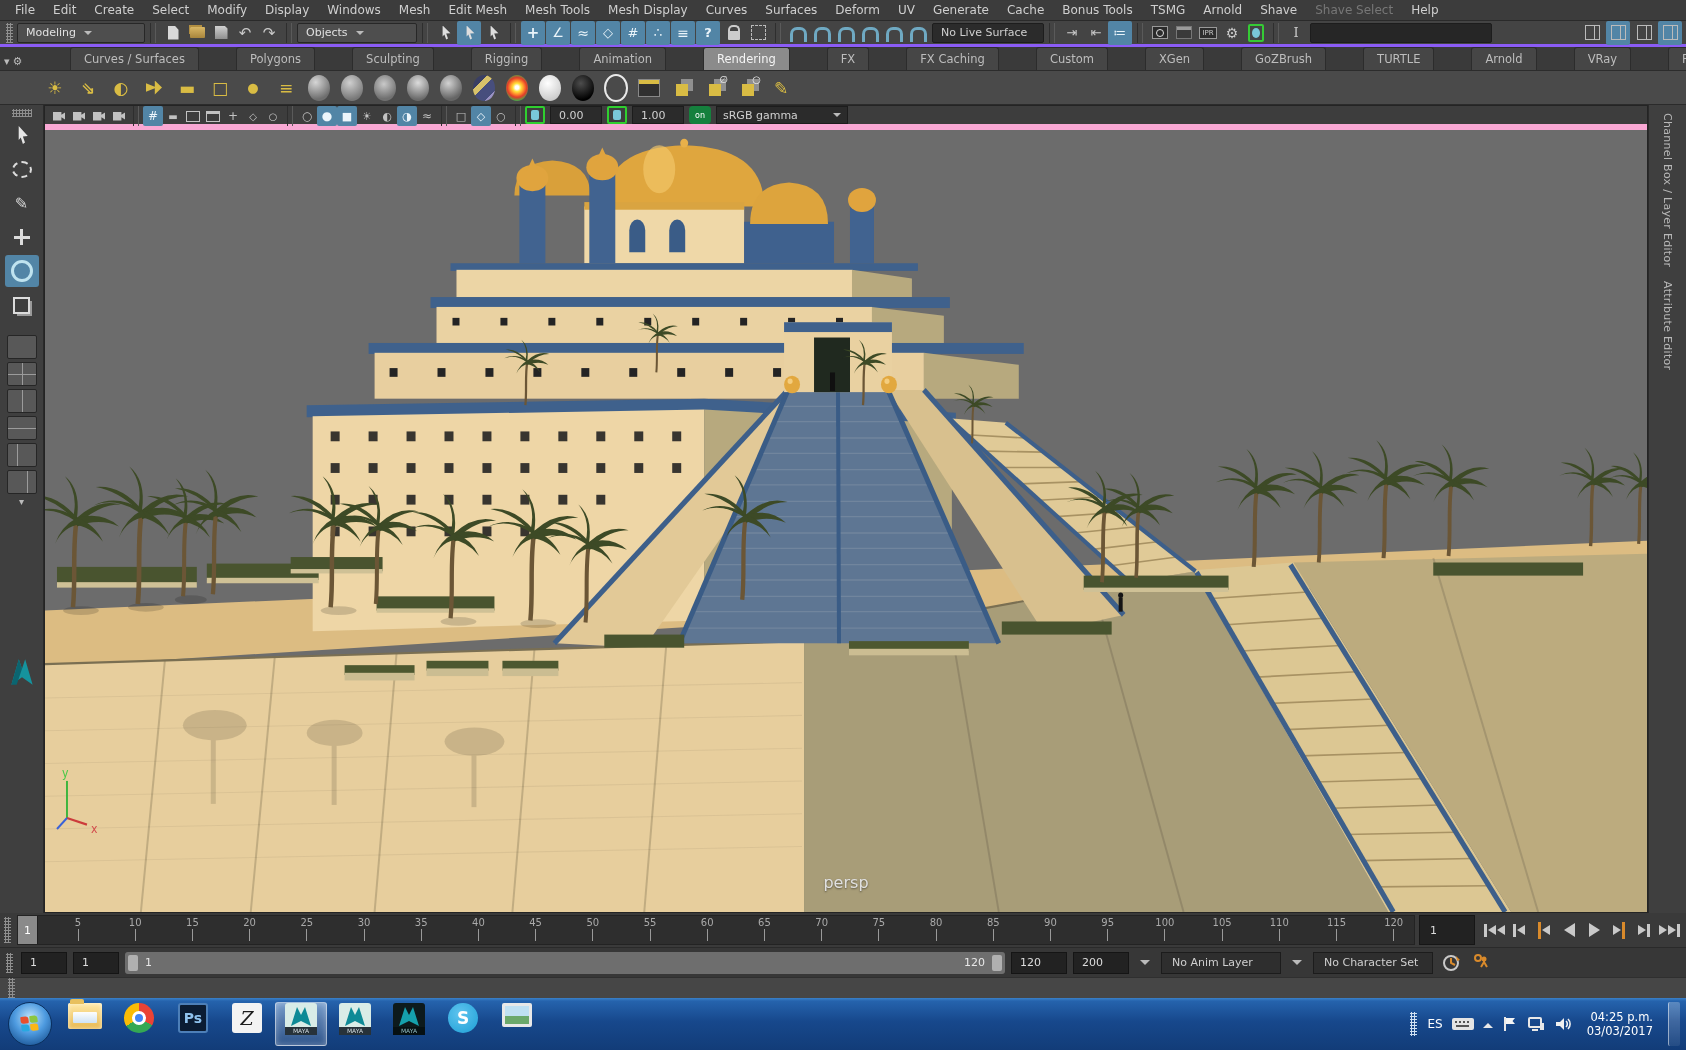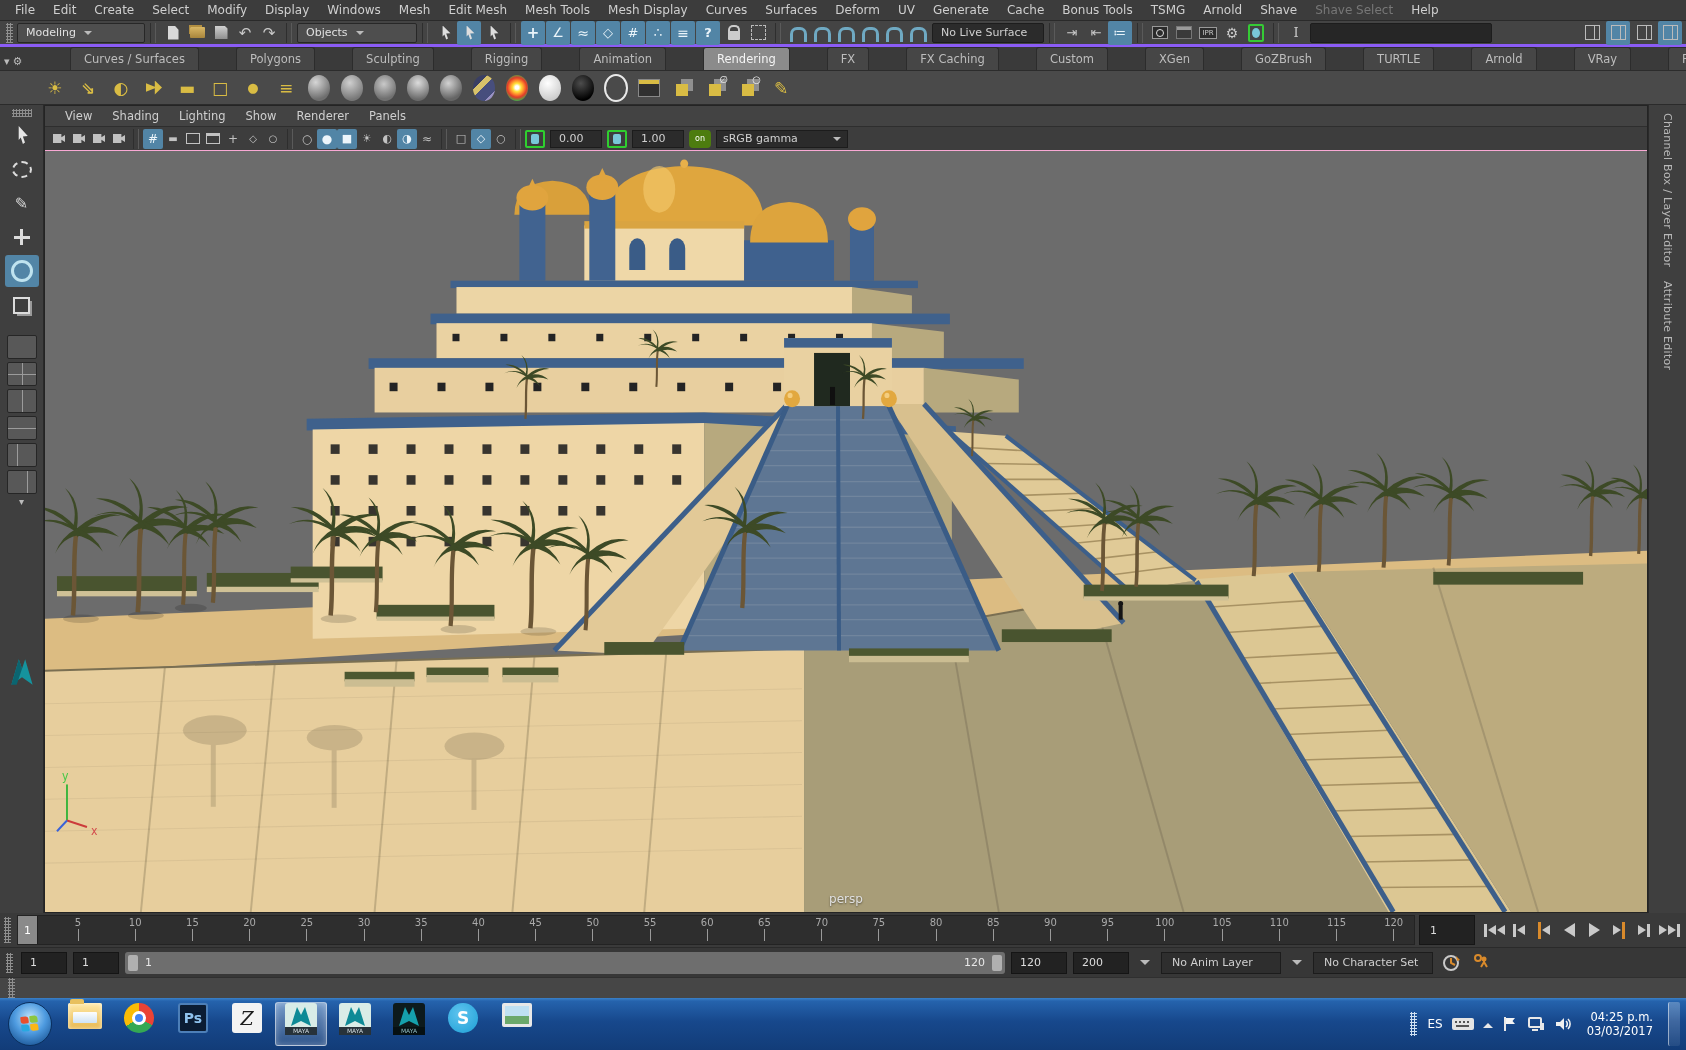--- a/index.html
+++ b/index.html
@@ -116,21 +116,21 @@
   [data-icon="lt-two-v"] { background:linear-gradient(90deg,transparent 14px,#9b9b9b 14px 15px,transparent 15px), #585858; }
   [data-icon="lt-two-h"] { background:linear-gradient(transparent 11px,#9b9b9b 11px 12px,transparent 12px), #585858; }
   [data-icon="lt-left-col"] { background:linear-gradient(90deg,transparent 9px,#9b9b9b 9px 10px,transparent 10px), #585858; }
   [data-icon="lt-right-col"] { background:linear-gradient(90deg,transparent 19px,#9b9b9b 19px 20px,transparent 20px), #585858; }
   .layout-more { color:#bbb; font-size:10px; cursor:pointer; }
   .toolbox-logo { position:absolute; bottom:224px; left:5px; }
 
   .viewport { flex:1 1 auto; display:flex; flex-direction:column; min-width:0; border:1px solid #242424; }
   .panelmenu { height:21px; background:#434343; border-bottom:1px solid #2e2e2e; display:flex; align-items:center; padding-left:10px; flex:0 0 auto;}
   .panelmenu .menu-item { font-size:11.5px; padding:2px 10px; }
-  .paneltools { height:24px; background:#3d3d3d; border-bottom:1px solid #f9a8d4; display:flex; align-items:center; padding:0 4px; gap:1px; flex:0 0 auto; }
+  .paneltools { height:24px; background:#3d3d3d; border-bottom:6px solid #f9a8d4; display:flex; align-items:flex-start; padding:0 4px; gap:1px; flex:0 0 auto; }
   .pt-icon { width:20px; height:20px; border-radius:2px; display:flex; align-items:center; justify-content:center; color:#c2c2c2; font-size:10px; cursor:pointer; flex:0 0 auto;}
   .pt-icon.active { background:#5285a6; color:#ecf5fb; }
   [data-icon="camglyph"]::before { content:""; width:12px; height:9px; background:#c2c2c2; clip-path:polygon(0 0,70% 0,70% 35%,100% 10%,100% 90%,70% 65%,70% 100%,0 100%); }
   [data-icon="grid"]::before { content:"#"; font-size:12px;}
   [data-icon="filmgate"]::before { content:"▬"; }
   [data-icon="resgate"]::before { content:""; width:12px; height:9px; border:1px solid #c2c2c2; }
   [data-icon="gatemask"]::before { content:""; width:12px; height:9px; border:1px solid #c2c2c2; background:linear-gradient(#c2c2c2 2px,transparent 2px); }
   [data-icon="fieldchart"]::before { content:"+"; font-size:12px;}
   [data-icon="safeaction"]::before { content:"◇"; }
   [data-icon="safetitle"]::before { content:"○"; }
@@ -140,27 +140,27 @@
   [data-icon="lights"]::before { content:"☀"; font-size:11px;}
   [data-icon="shadows"]::before { content:"◐"; font-size:11px;}
   [data-icon="ao"]::before { content:"◑"; font-size:11px;}
   [data-icon="mblur"]::before { content:"≈"; font-size:12px;}
   [data-icon="isolate"]::before { content:"□"; font-size:11px;}
   [data-icon="xray"]::before { content:"◇"; font-size:11px;}
   [data-icon="jointsxray"]::before { content:"○"; font-size:11px;}
   .pt-bracket { width:20px; height:18px; border:2px solid #2fcf2f; border-radius:2px; display:flex; align-items:center; justify-content:center; cursor:pointer; }
   .pt-bracket::before { content:""; width:8px; height:10px; background:#79c7d8; border-radius:2px; }
   .pt-field { width:52px; height:18px; background:#2b2b2b; border:1px solid #1c1c1c; color:#d0d0d0; font-size:11px; display:flex; align-items:center; padding-left:8px; margin:0 4px; }
-  .pt-on { width:22px; height:18px; background:#4d7c0f; border-radius:4px; color:#fff; font-size:8px; display:flex; align-items:center; justify-content:center; cursor:pointer;}
+  .pt-on { width:22px; height:18px; background:#15803d; border-radius:4px; color:#fff; font-size:8px; display:flex; align-items:center; justify-content:center; cursor:pointer;}
   .pt-select { width:132px; height:18px; background:#2b2b2b; border:1px solid #1c1c1c; color:#d0d0d0; font-size:11px; display:flex; align-items:center; padding:0 6px; gap:6px; cursor:pointer; margin-left:4px;}
   .pt-select .dd { margin-left:auto; width:0; height:0; border:4px solid transparent; border-top-color:#bbb; margin-top:4px;}
 
   .canvas { flex:1 1 auto; position:relative; background:#6c6c6c; min-height:0; }
   .canvas svg { position:absolute; inset:0; width:100%; height:100%; }
-  .persp-label { position:absolute; left:50%; transform:translateX(-50%); bottom:6px; color:#e0e0e0; font-size:12px; text-shadow:0 1px 2px rgba(0,0,0,.5); }
+  .persp-label { position:absolute; left:50%; transform:translateX(-50%); bottom:20px; color:#e0e0e0; font-size:16px; text-shadow:0 1px 2px rgba(0,0,0,.5); }
 
   .rightstrip { width:38px; background:#3f3f3f; border-left:1px solid #2a2a2a; display:flex; flex-direction:column; align-items:center; padding-top:8px; gap:14px; }
   .rtab { writing-mode:vertical-rl; font-size:11px; color:#b8b8b8; cursor:pointer; letter-spacing:.3px; }
 
   
   .timerow { height:34px; background:#3a3a3a; display:flex; align-items:stretch; padding:2px 2px 2px 2px; gap:4px; flex:0 0 auto; }
   .timeline { flex:0 0 auto; width:1398px; background:#2e2e2e; border:1px solid #232323; position:relative; display:flex; cursor:pointer;}
   .playhead { width:20px; background:#8a8a8a; color:#fff; font-size:11px; display:flex; align-items:center; justify-content:center; border-right:1px solid #1f1f1f;}
   .ticks { flex:1; display:flex; justify-content:space-between; padding:1px 10px 0 30px; }
   .tick { display:flex; flex-direction:column; align-items:center; width:20px; }
@@ -404,28 +404,20 @@
           <div class="layout-btn" data-icon="lt-right-col"></div>
       </div>
       <div class="layout-more">▾</div>
       <svg class="toolbox-logo" width="34" height="34" viewBox="0 0 32 32">
           <path d="M6,28 L13,4 L16,13 L19,4 L26,28 L16,21 Z" fill="#15939e"></path>
           <path d="M6,28 L13,4 L16,13 L11,28Z" fill="#0b6570"></path>
         </svg>
     </div>
 
     <div class="viewport">
-      <div class="panelmenu">
-        <div class="menu-item">View</div>
-          <div class="menu-item">Shading</div>
-          <div class="menu-item">Lighting</div>
-          <div class="menu-item">Show</div>
-          <div class="menu-item">Renderer</div>
-          <div class="menu-item">Panels</div>
-      </div>
       <div class="paneltools">
         <div style="display:flex">
           <span class="pt-icon" data-icon="camglyph"></span>
             <span class="pt-icon" data-icon="camglyph"></span>
             <span class="pt-icon" data-icon="camglyph"></span>
             <span class="pt-icon" data-icon="camglyph"></span>
         </div>
         <div class="sep"></div>
         <div style="display:flex">
           <span class="pt-icon active" data-icon="grid"></span>

